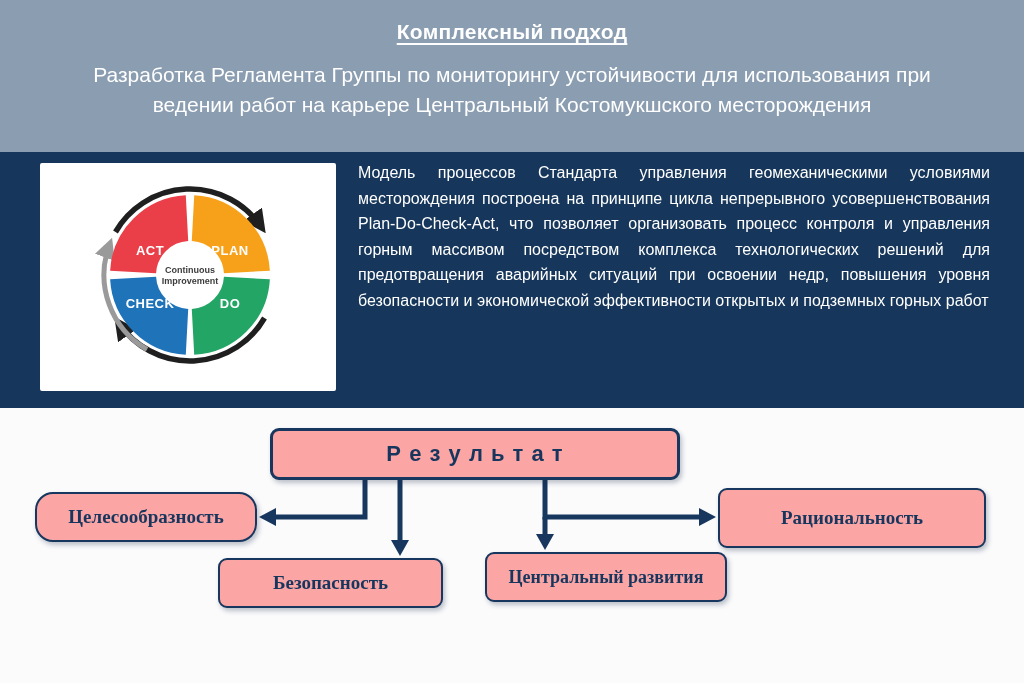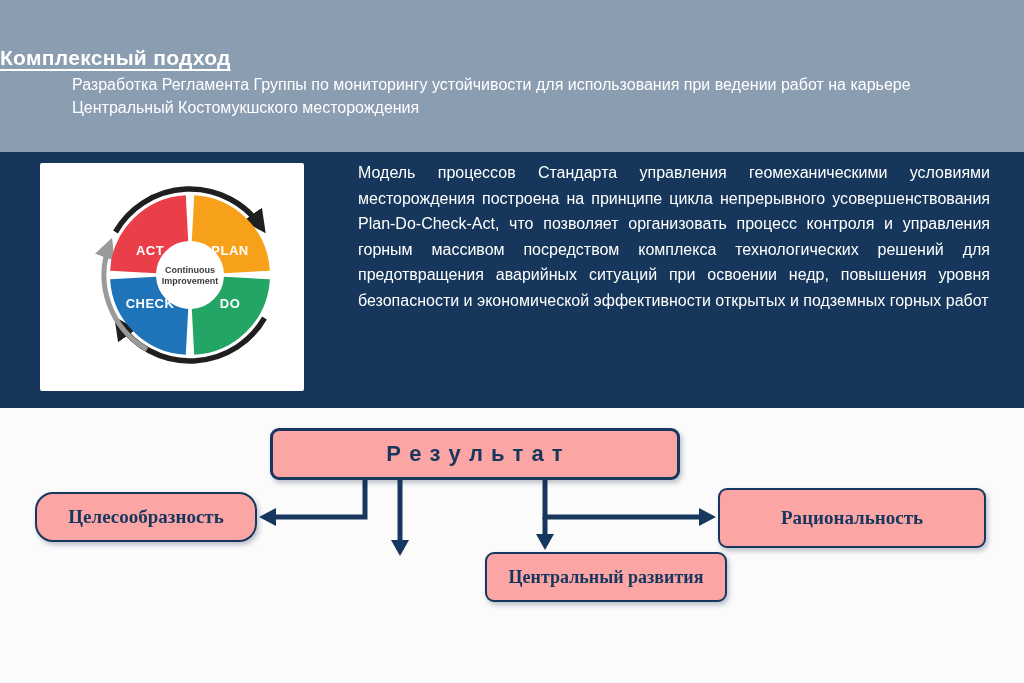--- a/index.html
+++ b/index.html
@@ -10,46 +10,47 @@
     background:#fbfbfc;
     overflow:hidden;
     font-family:"Liberation Sans", sans-serif;
   }
 
   
   .top-band{
     position:absolute;left:0;top:0;width:1024px;height:152px;
     background:#8b9db1;
     color:#ffffff;
+    text-align:center;
     box-sizing:border-box;
-    padding-top:46px;
+    padding-top:20px;
   }
   .slide-title{
     margin:0;
     font-size:21px;
     font-weight:700;
     letter-spacing:.3px;
     text-decoration:underline;
     text-underline-offset:4px;
   }
   .slide-subtitle{
-    margin:4px auto 0 auto;
+    margin:16px auto 0 auto;
     width:880px;
-    font-size:16px;
+    font-size:21px;
     line-height:1.42;
     font-weight:400;
   }
 
   
   .navy-band{
     position:absolute;left:0;top:152px;width:1024px;height:256px;
     background:#16375b;
   }
   .pdca-card{
-    position:absolute;left:40px;top:11px;width:264px;height:228px;
+    position:absolute;left:40px;top:11px;width:296px;height:228px;
     background:#ffffff;border-radius:2px;
   }
   .model-text{
     position:absolute;left:358px;top:8px;width:632px;
     margin:0;
     color:#ffffff;
     font-size:16px;
     line-height:25.5px;
     text-align:justify;
   }
@@ -158,19 +159,20 @@
         <polygon points="400,148 391,132 409,132"></polygon>
         <polygon points="716,109 699,100 699,118"></polygon>
         <polygon points="545,142 536,126 554,126"></polygon>
       </g>
     </svg>
 
     <div class="flow-box result">Р е з у л ь т а т</div>
 
     <div class="flow-box expediency">Целесообразность</div>
 
+    <div class="flow-box safety">Безопасность</div>
 
     <div class="flow-box prospects">Центральный развития</div>
 
     <div class="flow-box rationality">Рациональность</div>
   </section>
 
 </div>
 
 </body></html>

